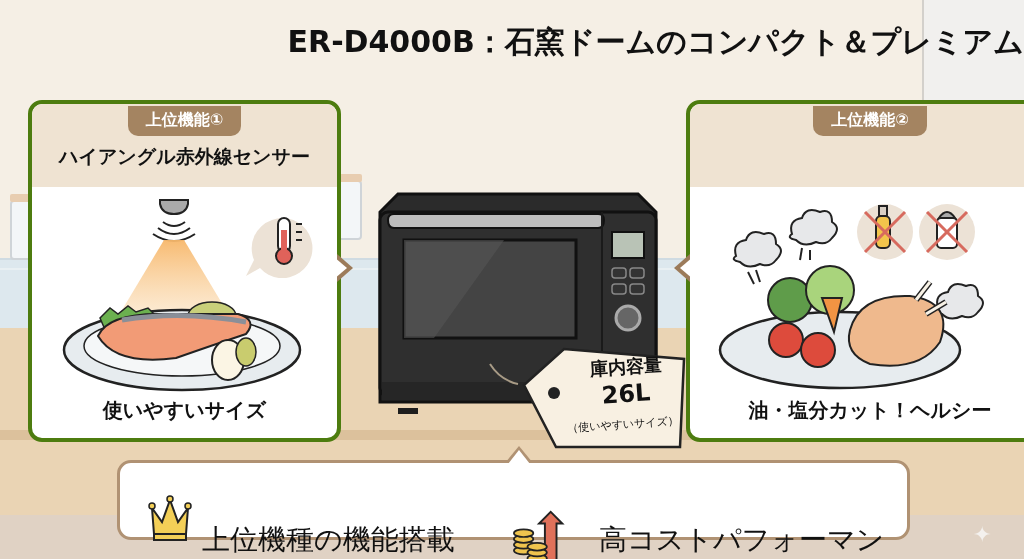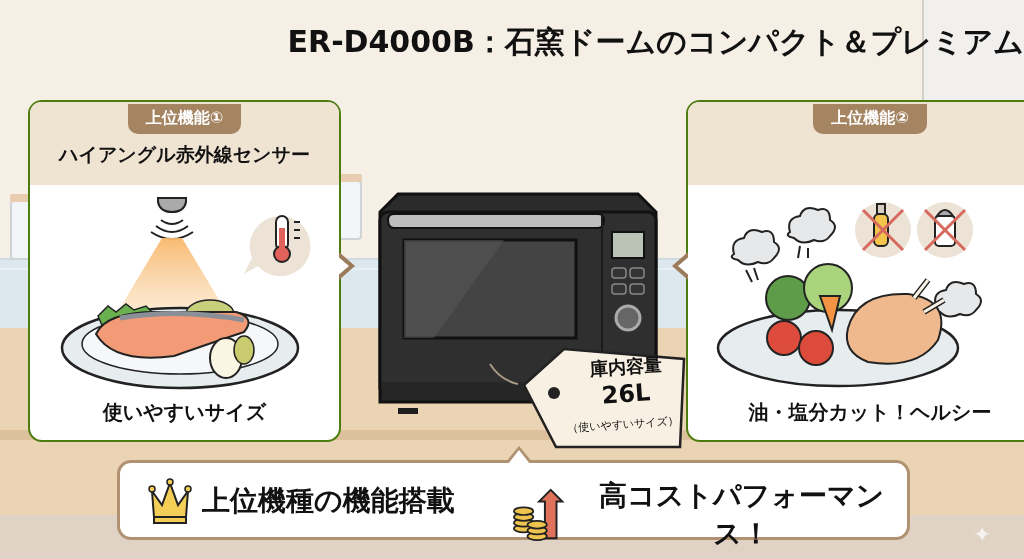--- a/index.html
+++ b/index.html
@@ -21,21 +21,21 @@
   .bg-jar::before { content: ""; position: absolute; left: -2px; top: -8px; width: 32px; height: 8px; background: #e8cdb0; border-radius: 2px; }
 
   .title {
     position: absolute; left: 0; top: 22px; width: 1024px; text-align: right;
     font-size: 30px; font-weight: bold; color: #111; letter-spacing: 0px;
   }
 
   
   .card {
     position: absolute; top: 100px; background: #fff;
-    border: 2px solid #4d7c0f; border-radius: 14px; overflow: visible;
+    border: 4px solid #4d7c0f; border-radius: 14px; overflow: visible;
   }
   .card-head {
     background: #efe3d2; border-radius: 11px 11px 0 0; height: 83px;
     position: relative; text-align: center;
   }
   .badge {
     display: inline-block; margin-top: 2px; padding: 4px 18px 5px;
     background: #a48461; color: #fff; font-weight: bold; font-size: 16px;
     border-radius: 0 0 10px 10px;
   }
@@ -87,21 +87,21 @@
     position: absolute; left: 385px; top: -17px; width: 0; height: 0;
     border-left: 14px solid transparent; border-right: 14px solid transparent;
     border-bottom: 17px solid #b09273;
   }
   .banner-pointer::after {
     content: ""; position: absolute; left: -11px; top: 4px;
     border-left: 11px solid transparent; border-right: 11px solid transparent;
     border-bottom: 14px solid #fff;
   }
   .banner-item { position: absolute; top: 14px; display: flex; align-items: center; }
-  .banner-text { font-size: 28px; font-weight: bold; color: #111; margin-left: 10px; }
+  .banner-text { font-size: 28px; font-weight: normal; color: #111; margin-left: 10px; margin-top: 44px; }
 
   .sparkle { position: absolute; left: 973px; top: 522px; font-size: 22px; color: #f4f1ee; }
 </style>
 </head>
 <body>
 
 <div class="bg-wall"></div>
 <div class="bg-window"></div>
 <div class="bg-tile"></div>
 <div class="bg-tile2"></div>

